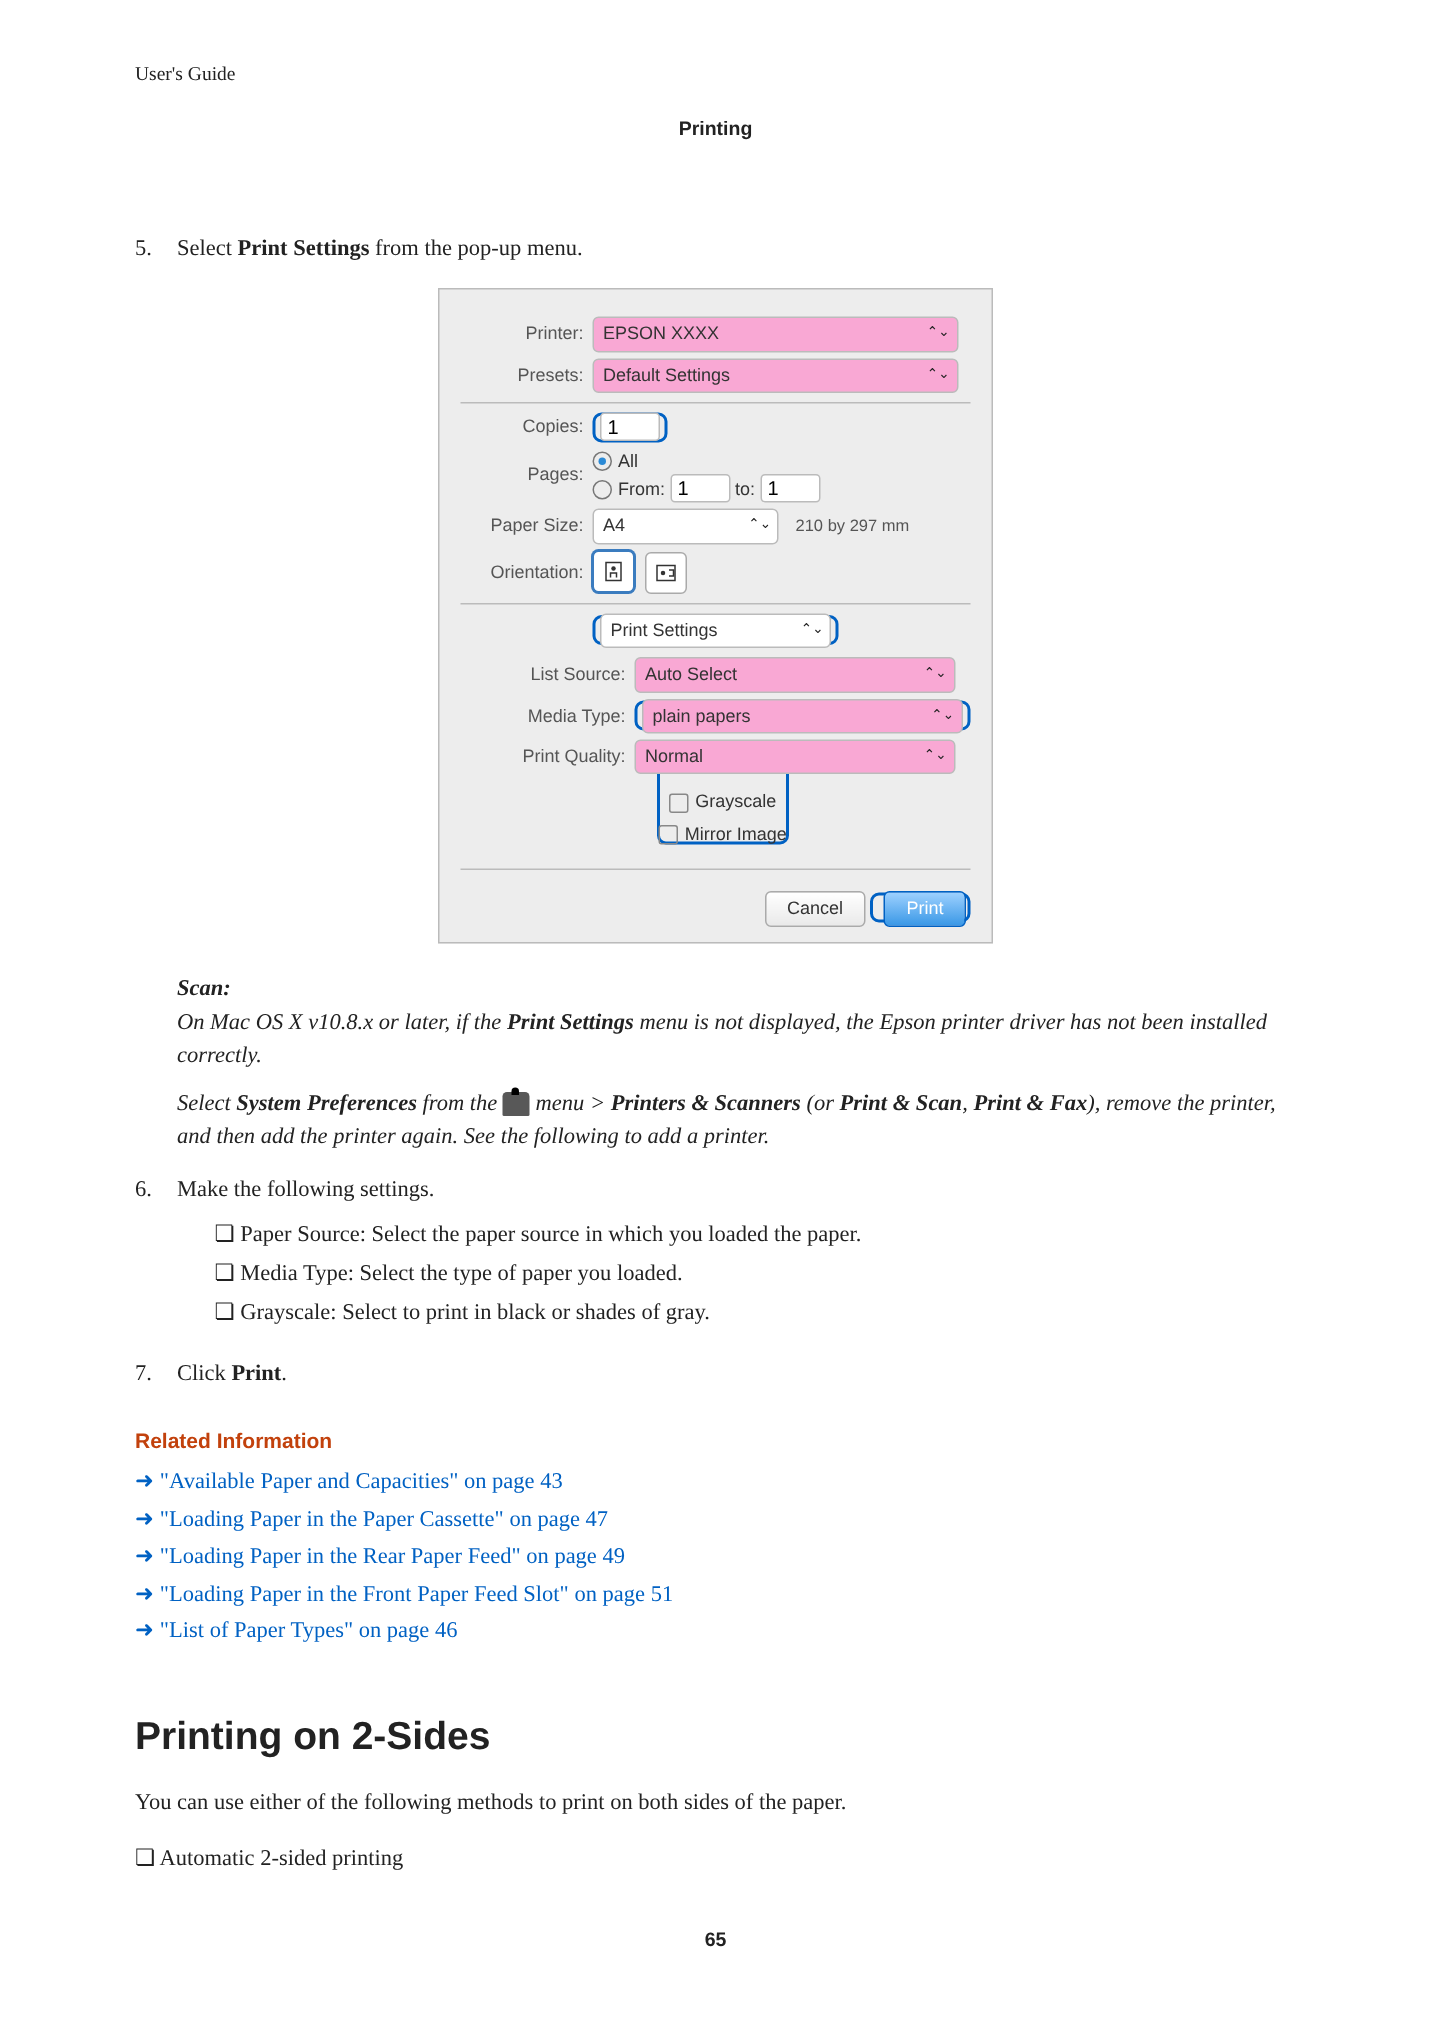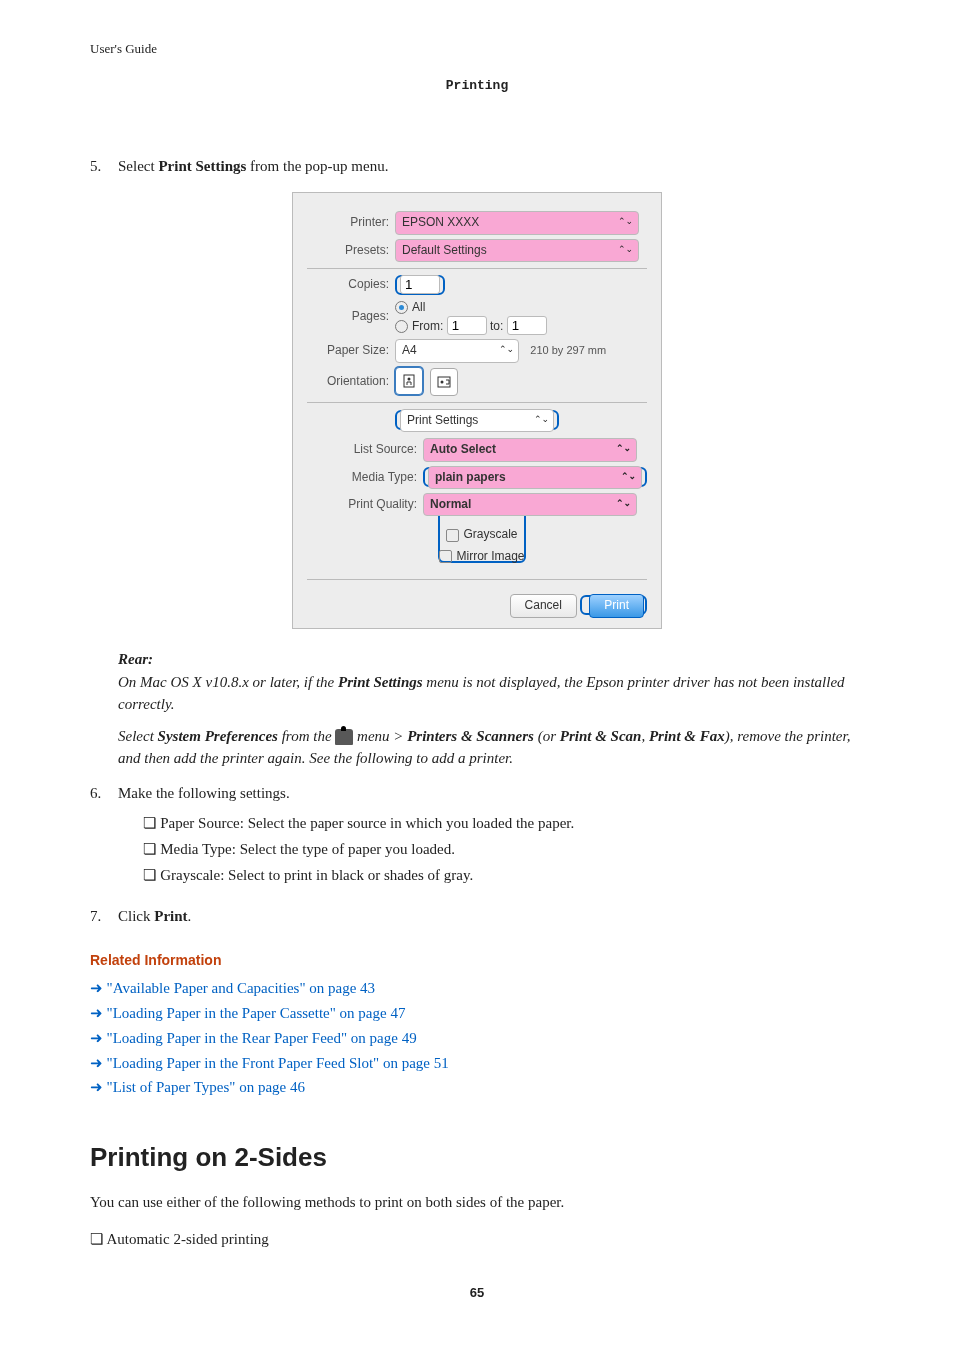--- a/index.html
+++ b/index.html
@@ -1,27 +1,27 @@
 <!DOCTYPE html>
 <html><head>
 <meta charset="utf-8">
 <style>
   body { font-family: Georgia, 'Times New Roman', serif; font-size: 15px; color: #222; margin: 0; padding: 40px 90px 30px; line-height: 1.45; }
   .top-header { font-size: 13px; margin-bottom: 18px; }
-  .center-title { text-align: center; font-weight: bold; font-size: 13px; font-family: Liberation Mono, monospace; margin-bottom: 60px; }
+  .center-title { text-align: center; font-weight: bold; font-size: 13px; font-family: Liberation Sans, sans-serif; margin-bottom: 60px; }
   .step { display: flex; margin-bottom: 12px; }
   .step-num { width: 28px; flex-shrink: 0; }
   .step-body { flex: 1; }
   .dialog-wrap { text-align: center; margin: 15px 0 20px; }
   .dialog { display: inline-block; border: 1px solid #bbb; background: #ededed; font-family: Arial, Helvetica, sans-serif; font-size: 12px; color: #333; padding: 14px 14px 10px; text-align: left; }
   .drow { display: flex; align-items: center; margin: 4px 0; }
   .dlabel { width: 82px; text-align: right; color: #555; padding-right: 6px; font-size: 12px; }
   .dval { flex: 1; }
   .select { background: #f9a8d4; border: 1px solid #bbb; border-radius: 4px; padding: 2px 6px; display: inline-block; min-width: 230px; position: relative; }
-  .select.sm { min-width: 200px; font-weight: bold; }
+  .select.sm { min-width: 200px; }
   .caret { position: absolute; right: 5px; top: 3px; font-size: 9px; color: #222; }
   input[type=text].small { width: 30px; border: 1px solid #bbb; background: #fff; border-radius: 3px; padding: 1px 4px; }
   .radio { width: 11px; height: 11px; border: 1px solid #777; border-radius: 50%; display: inline-block; vertical-align: middle; margin-right: 4px; position: relative; }
   .radio.on::after { content: ""; position: absolute; width: 5px; height: 5px; background: #2b8ad6; border-radius: 50%; top: 3px; left: 3px; }
   .orient-btn { width: 26px; height: 26px; border: 1px solid #aaa; background: #fff; border-radius: 4px; display: inline-flex; align-items: center; justify-content: center; margin-right: 4px; font-size: 14px; }
   .orient-btn.sel { border-color: #3b7cbf; box-shadow: 0 0 0 1px #3b7cbf; }
   .blue-ring { border: 2px solid #0061c3; border-radius: 6px; padding: 1px 3px; }
   .pillsel { background: #fff; border: 1px solid #bbb; border-radius: 4px; padding: 2px 6px; display: inline-block; min-width: 140px; position: relative; }
   .pillsel .caret { right: 4px; top: 3px; }
   .settings-block { margin-left: 10px; margin-top: 6px; }
@@ -136,21 +136,21 @@
     </div>
     <div class="hr" style="margin-top:14px;"></div>
     <div class="dialog-footer">
       <span class="macbtn">Cancel</span>
       <span class="blue-ring" style="padding:1px;"><span class="macbtn primary">Print</span></span>
     </div>
   </div>
 </div>
 
 <div class="note-line" style="padding-left:28px;">
-  <p><span class="note-head">Rear:</span></p>
+  <p><span class="note-head">Scan:</span></p>
   <p>
     <span>On Mac OS X v10.8.x or later, if the </span><b>Print Settings</b><span> menu is not displayed, the Epson printer driver has not been installed correctly.</span>
   </p>
   <p style="margin-top:10px;">
     <span>Select </span><b>System Preferences</b><span> from the </span><span class="apple-icon"></span><span> menu &gt; </span><b>Printers &amp; Scanners</b><span> (or </span><b>Print &amp; Scan</b><span>, </span><b>Print &amp; Fax</b><span>), remove the printer, and then add the printer again. See the following to add a printer.</span>
   </p>
 </div>
 
 <div class="step" style="margin-top:14px;">
   <div class="step-num">6.</div>

